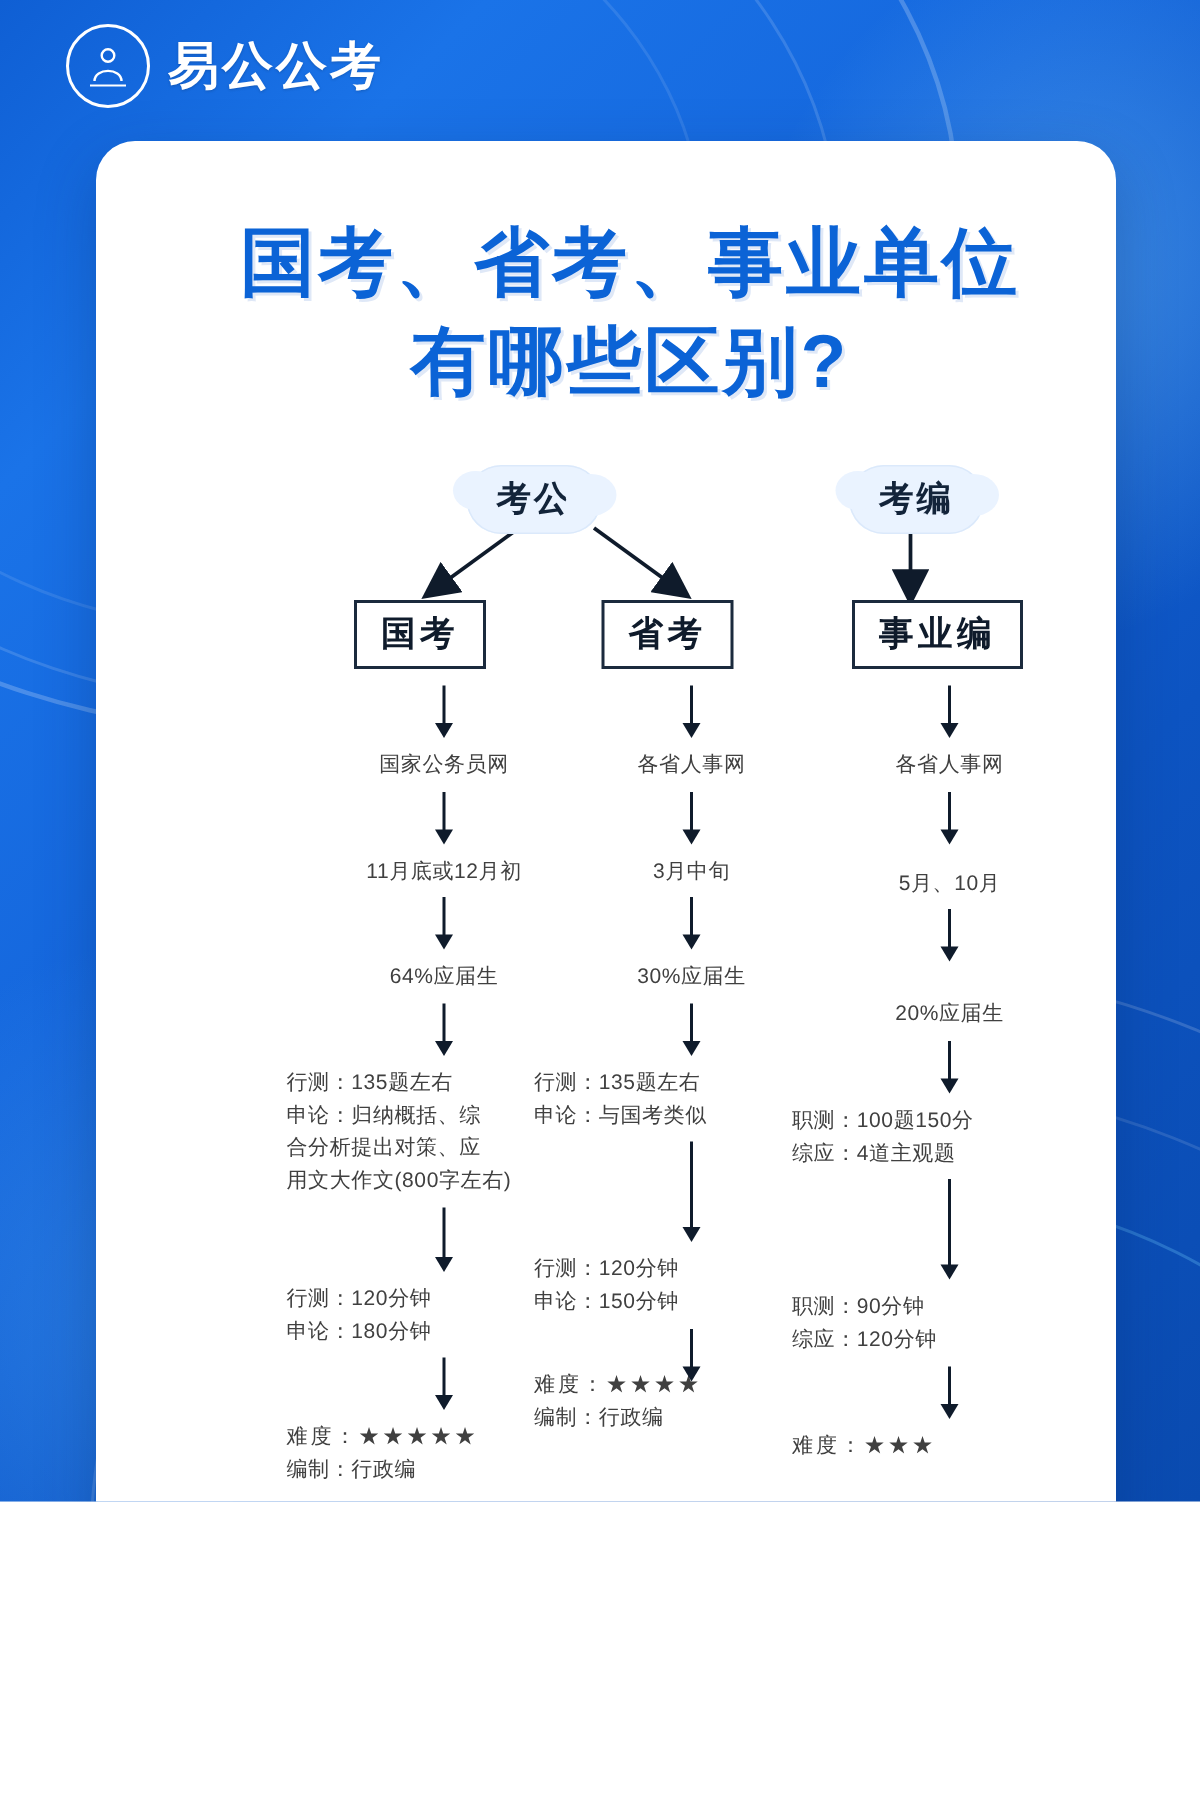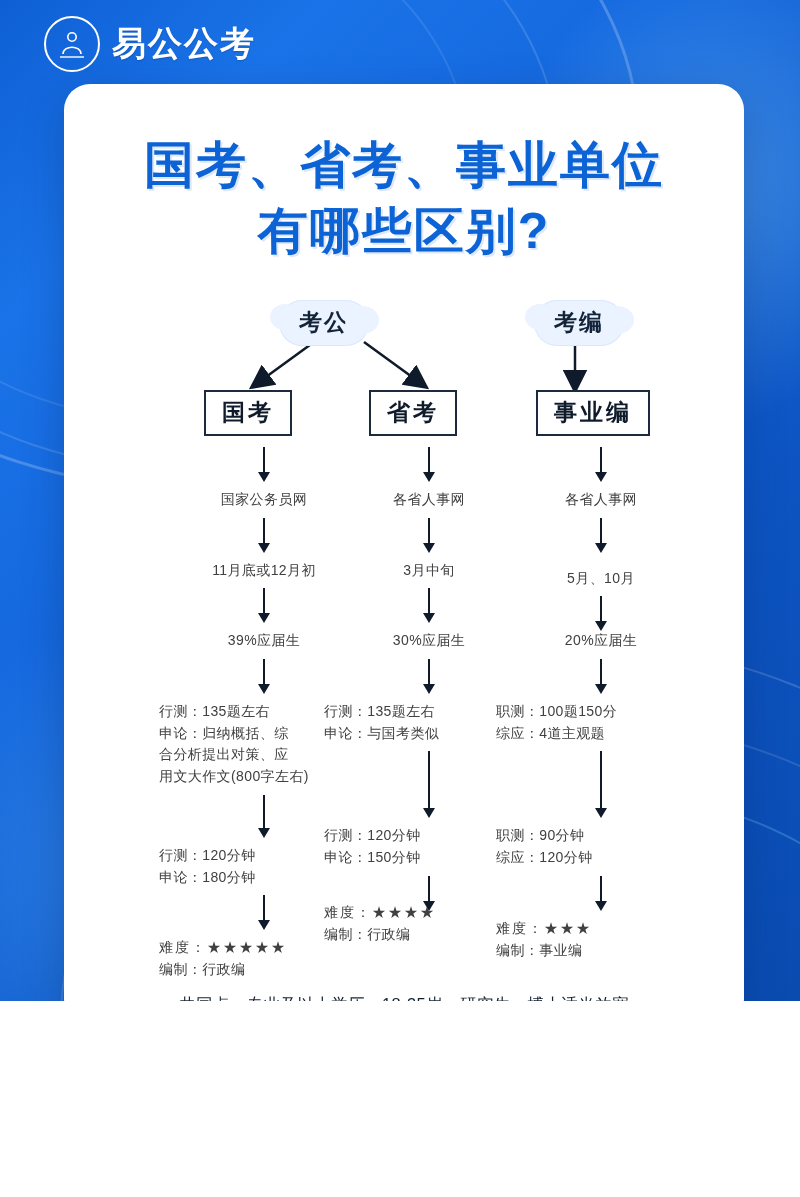--- a/index.html
+++ b/index.html
@@ -56,26 +56,27 @@
     letter-spacing: 0.5px;
   }
   .brand-name {
     color: #ffffff; font-size: 34px; font-weight: bold; letter-spacing: 2px;
     text-shadow: 0 1px 2px rgba(0,0,0,0.18);
   }
 
   
   .card {
     position: absolute;
-    left: 64px; top: 84px;
+    left: 64px; top: 94px;
     width: 680px; height: 940px;
     background: #ffffff;
     border-radius: 26px;
     box-shadow: 0 14px 40px rgba(4,40,100,0.30);
     z-index: 4;
+    padding-left: 32px;
   }
 
   .title {
     text-align: center;
     color: #0b63d6;
     font-weight: bold;
     font-size: 50px;
     letter-spacing: 2px;
     line-height: 1.32;
     margin-top: 48px;
@@ -187,21 +188,21 @@
           <div class="arrow" style="height: 26px;"></div>
           <div class="line" style="margin-top: 16px;">
             <div class="gap">国家公务员网</div>
           </div>
           <div class="arrow" style="height: 26px;"></div>
           <div class="line" style="margin-top: 16px;">
             <div class="gap">11月底或12月初</div>
           </div>
           <div class="arrow" style="height: 26px;"></div>
           <div class="line" style="margin-top: 16px;">
-            <div class="gap">39%应届生</div>
+            <div class="gap">64%应届生</div>
           </div>
           <div class="arrow" style="height: 26px;"></div>
           <div class="line left" style="margin-top: 16px;">
             <div class="gap">行测：135题左右</div>
             <div class="gap">申论：归纳概括、综</div>
             <div class="gap">合分析提出对策、应</div>
             <div class="gap">用文大作文(800字左右)</div>
           </div>
           <div class="arrow" style="height: 34px;"></div>
           <div class="line left" style="margin-top: 16px;">
@@ -248,36 +249,35 @@
         <div class="col" style="left: 432px; top: 150px;">
           <div class="arrow" style="height: 26px;"></div>
           <div class="line" style="margin-top: 16px;">
             <div class="gap">各省人事网</div>
           </div>
           <div class="arrow" style="height: 26px;"></div>
           <div class="line" style="margin-top: 24px;">
             <div class="gap">5月、10月</div>
           </div>
           <div class="arrow" style="height: 26px;"></div>
-          <div class="line" style="margin-top: 8px;">
+          <div class="line" style="margin-top: 33px;">
             <div class="gap">20%应届生</div>
           </div>
           <div class="arrow" style="height: 26px;"></div>
           <div class="line left" style="margin-top: 16px;">
             <div class="gap">职测：100题150分</div>
             <div class="gap">综应：4道主观题</div>
           </div>
           <div class="arrow" style="height: 58px;"></div>
           <div class="line left" style="margin-top: 16px;">
             <div class="gap">职测：90分钟</div>
             <div class="gap">综应：120分钟</div>
           </div>
           <div class="arrow" style="height: 26px;"></div>
           <div class="line left" style="margin-top: 16px;">
             <div class="gap stars">难度：★★★</div>
-            <div class="gap">编制：事业编</div>
           </div>
         </div>
       </div>
 
     <div class="common">共同点：专业及以上学历，18-35岁，研究生、博士适当放宽</div>
   </div>
 </div>
 
 </body></html>

